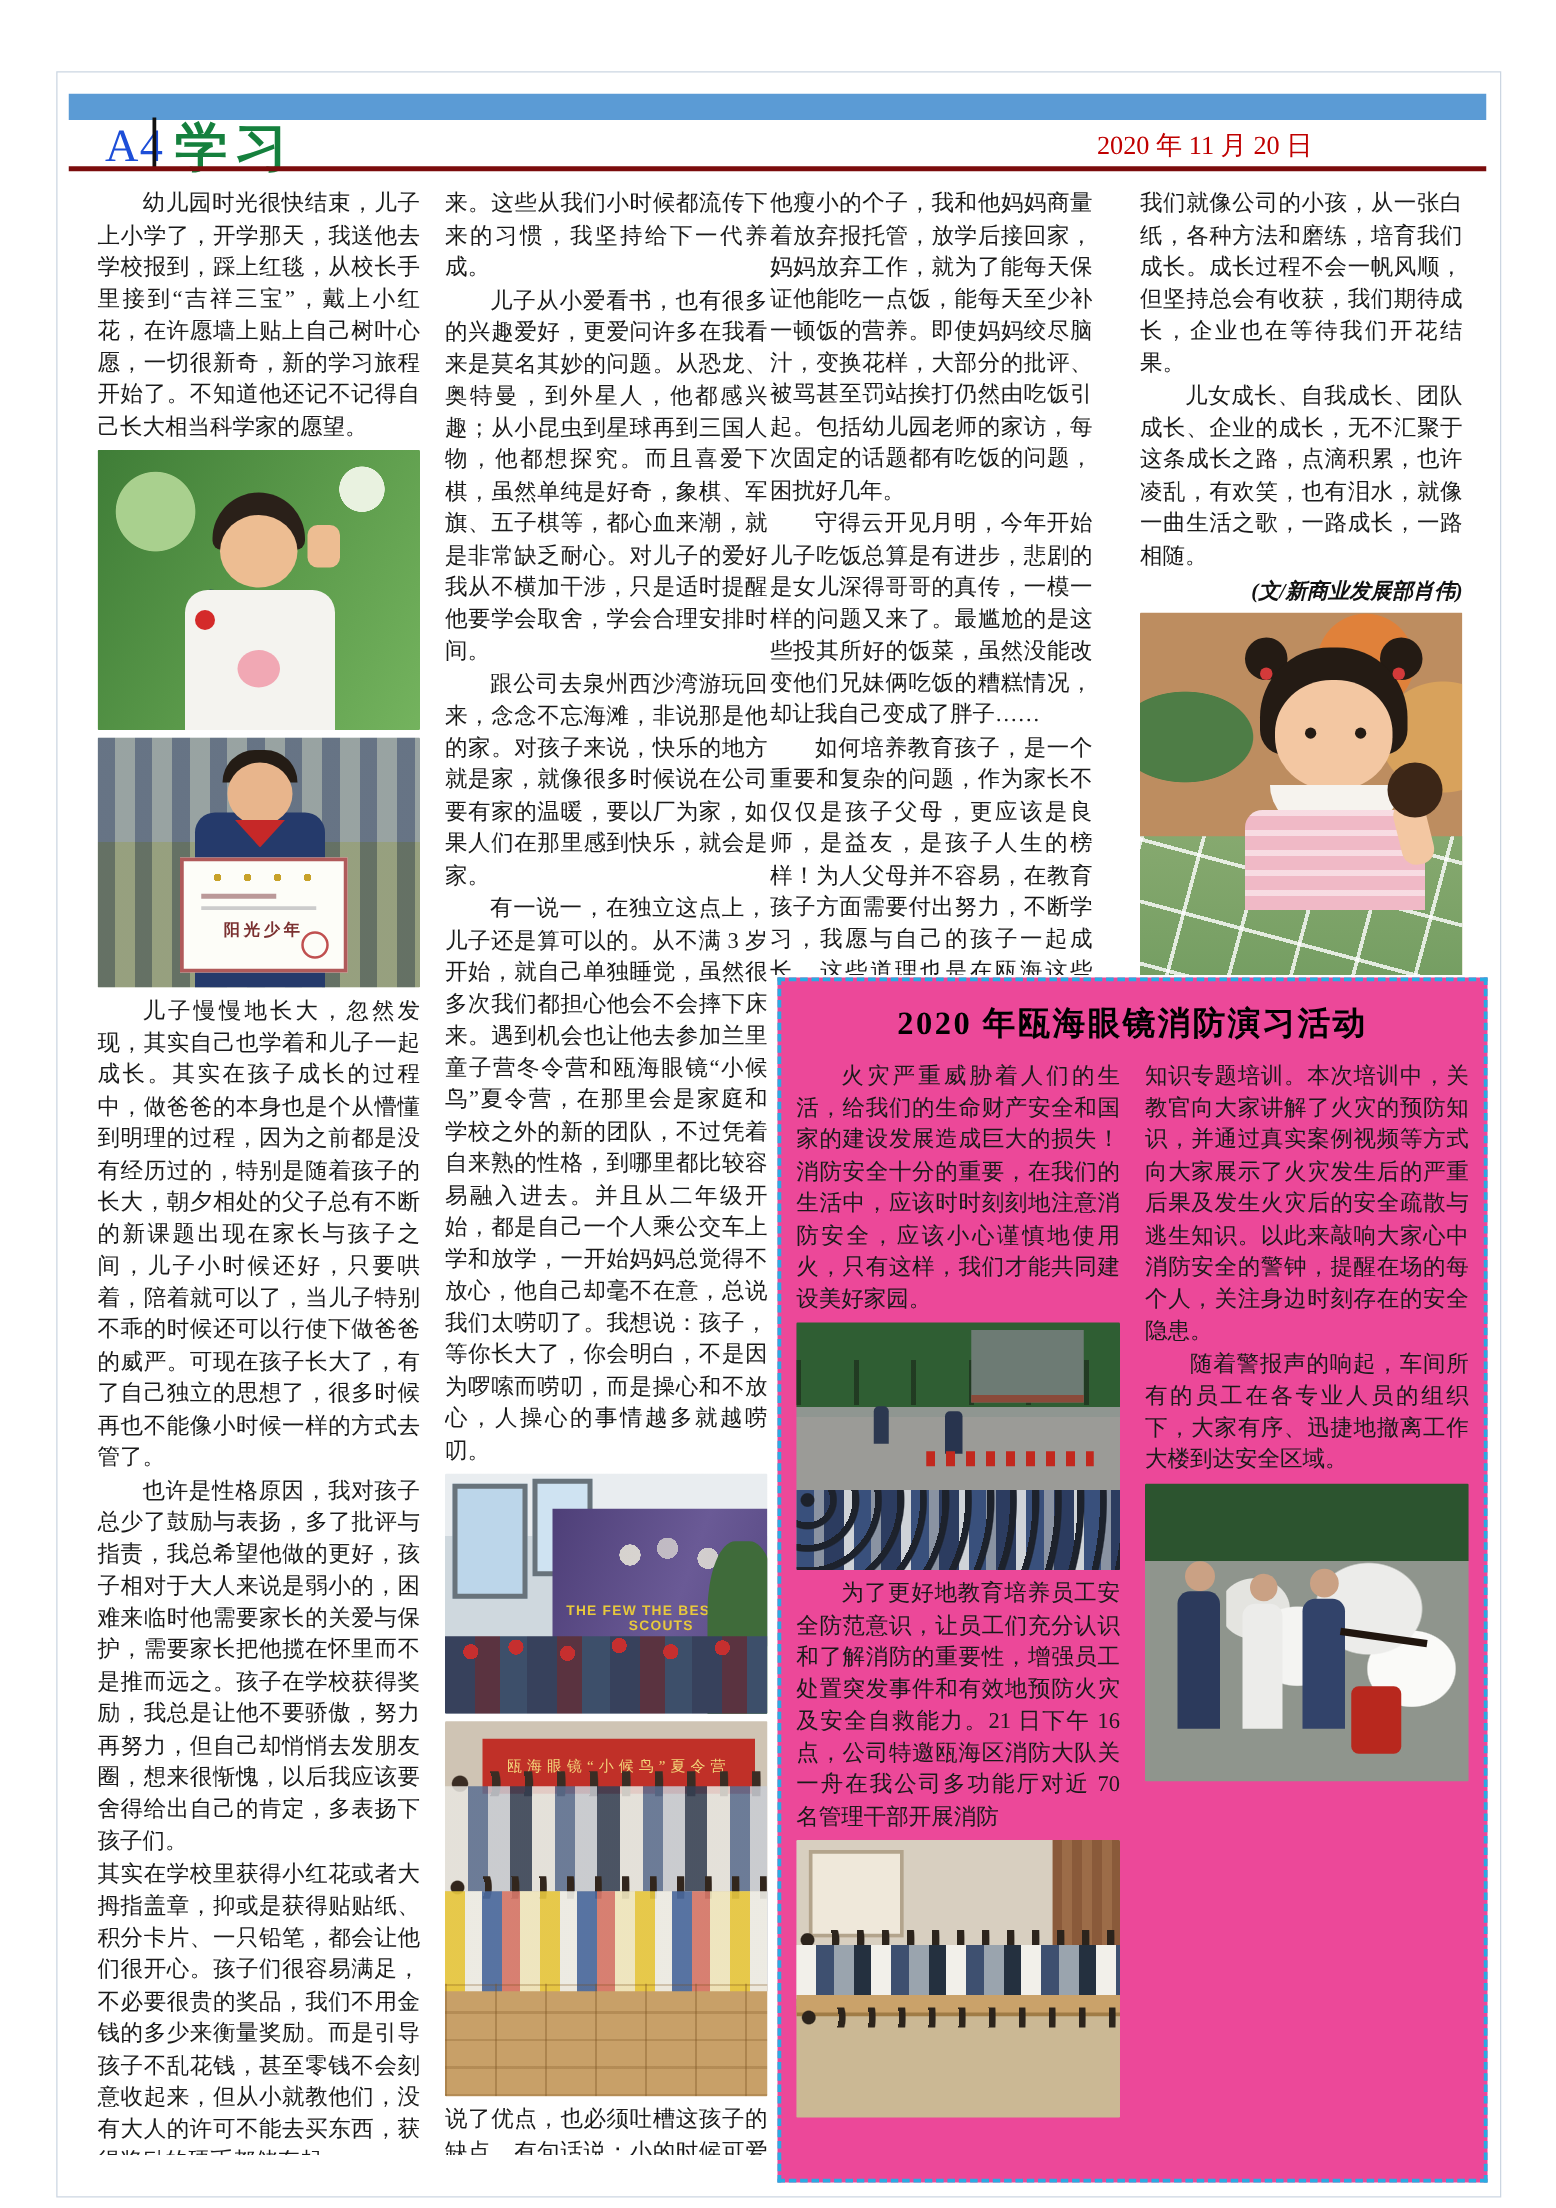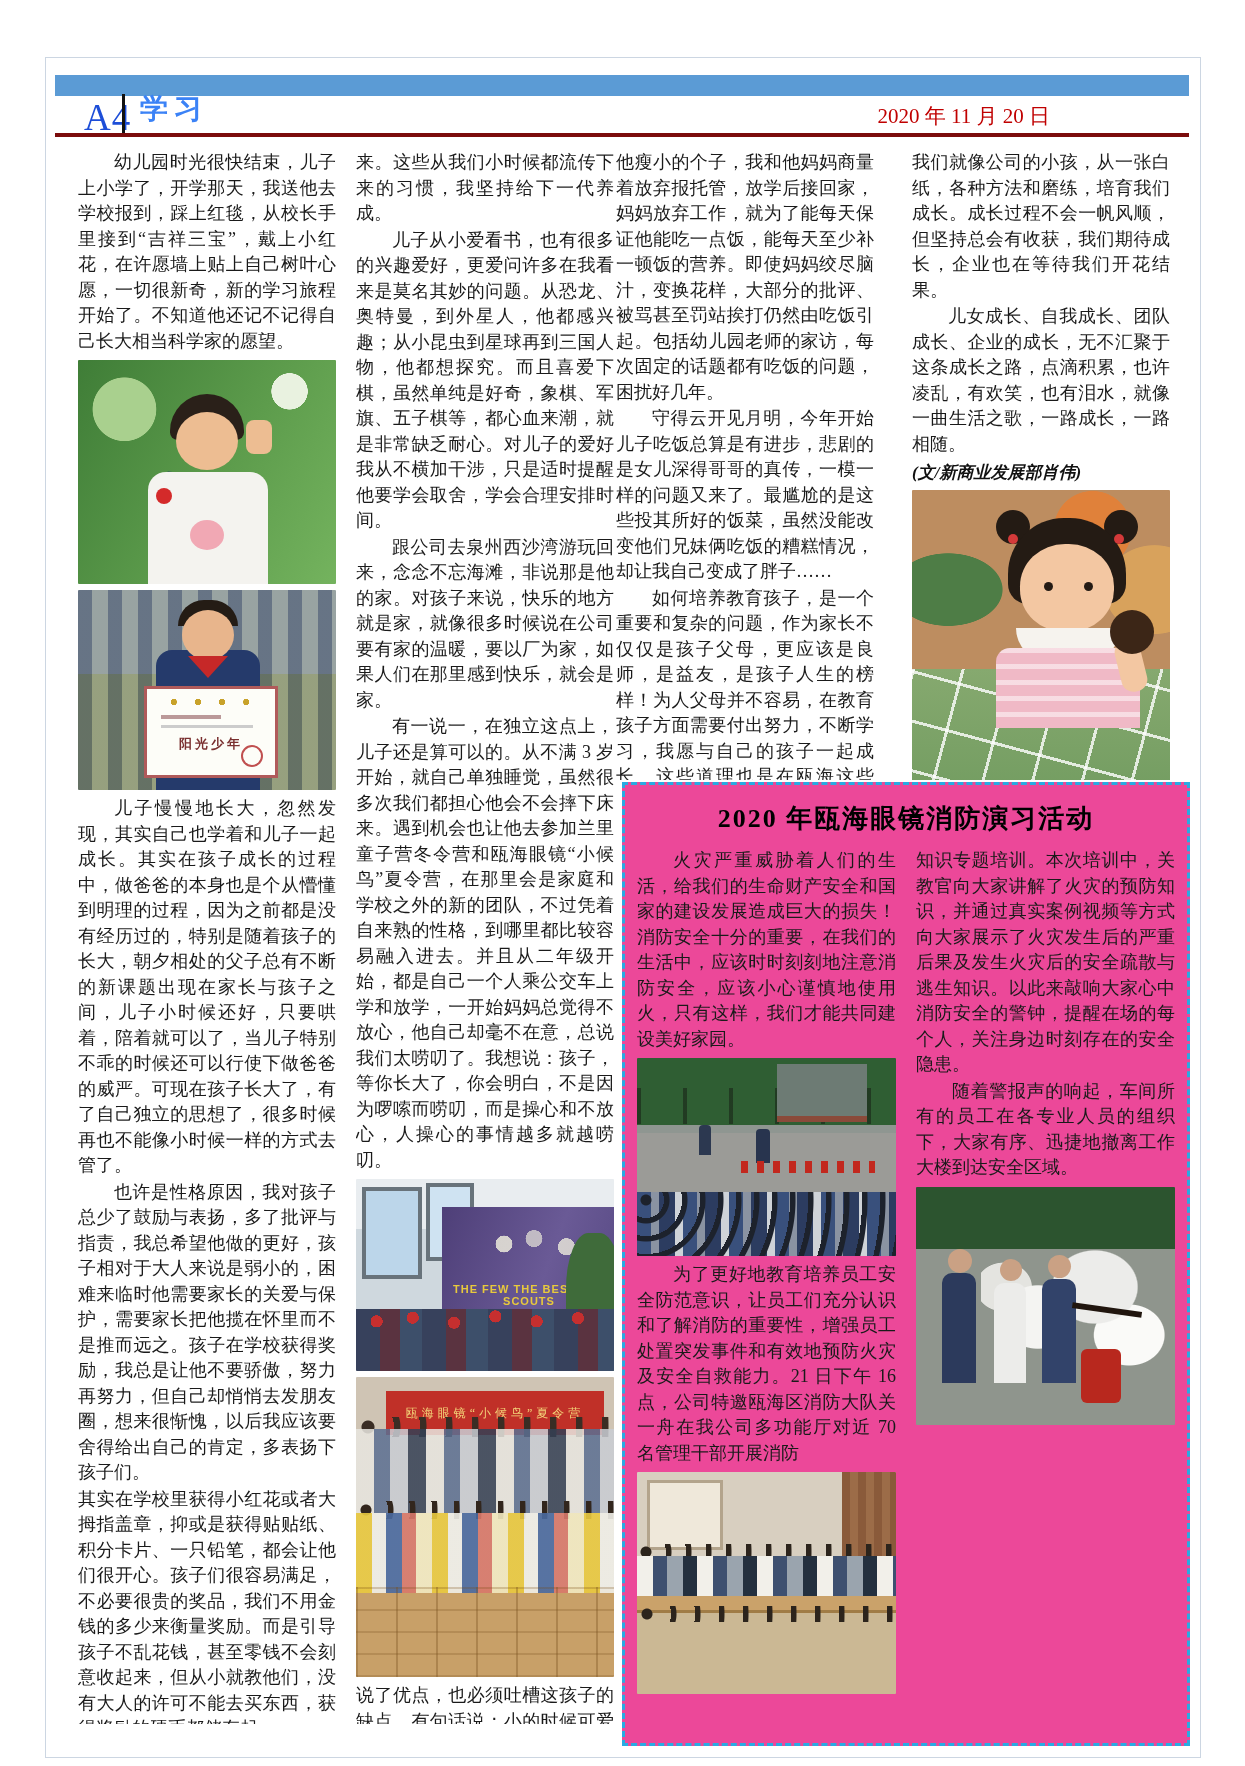--- a/index.html
+++ b/index.html
@@ -2,34 +2,34 @@
 <html><head>
 <meta charset="utf-8">
 <style>
   html,body{margin:0;padding:0;background:#ffffff;}
   .page{position:relative;width:1245px;height:1766px;background:#fff;
         font-family:"Liberation Serif","DejaVu Serif",serif;color:#141414;overflow:hidden;}
   .frame{position:absolute;left:45px;top:57px;width:1154px;height:1699px;border:1px solid #ccd6e2;}
   .topbar{position:absolute;left:55px;top:75px;width:1134px;height:21px;background:#5b9bd5;}
   .page-label{position:absolute;left:84px;top:96px;font-size:37px;font-weight:normal;color:#1d4ed8;letter-spacing:1px;}
   .mast-divider{position:absolute;left:122px;top:94px;width:3px;height:42px;background:#111;}
-  .section-title{position:absolute;left:140px;top:90px;font-size:28px;font-weight:bold;color:#3b82f6;letter-spacing:6px;}
+  .section-title{position:absolute;left:140px;top:90px;font-size:42px;font-weight:bold;color:#15803d;letter-spacing:6px;}
   .date{position:absolute;left:820px;top:102px;width:230px;text-align:right;font-size:21px;color:#c00000;}
   .rule{position:absolute;left:55px;top:133px;width:1134px;height:4px;background:#7b0c0c;}
 
   .col{position:absolute;top:150px;width:258px;overflow:hidden;}
   .col1{left:78px;height:1574px;}
   .col2{left:356px;height:1574px;}
   .col3{left:616px;height:630px;}
   .col4{left:912px;height:630px;}
 
   .para{margin:0 0 1px 0;text-align:justify;word-break:break-all;
         font-size:18px;line-height:25.5px;color:#1a1a1a;}
   .indent{text-indent:2em;}
-  .byline{margin:4px 0 4px 0;font-size:17px;font-weight:bold;font-style:italic;color:#111;}
+  .byline{margin:4px 0 4px 0;text-align:right;font-size:17px;font-weight:bold;font-style:italic;color:#111;}
 
   .firebox{position:absolute;left:622px;top:782px;width:568px;height:964px;
            border:3px dashed #29abe2;background:#ec4899;box-sizing:border-box;
            padding:8px 12px;overflow:hidden;}
   .fire-title{margin:8px 0 12px 0;text-align:center;font-size:26px;font-weight:bold;color:#000;letter-spacing:2px;}
   .fire-cols{display:flex;gap:20px;}
   .fire-col{flex:1;min-width:0;overflow:hidden;}
 
   .photo{position:relative;overflow:hidden;margin:6px 0;border-radius:1px;}
 

